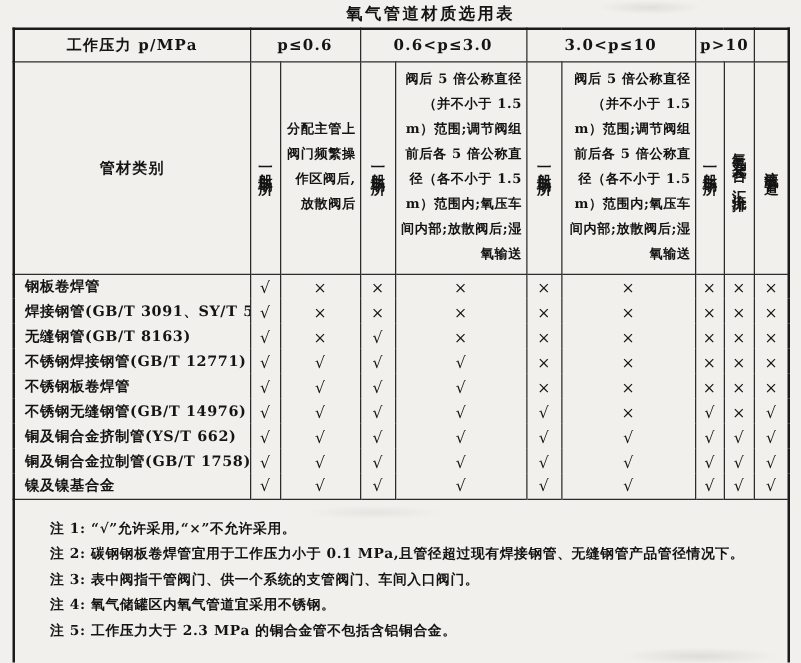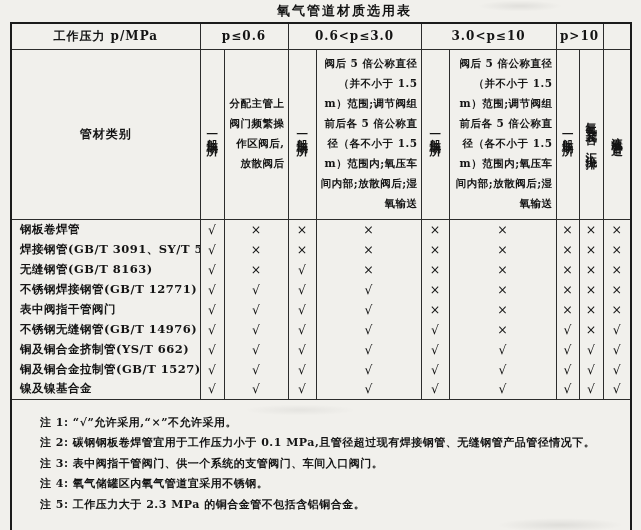--- a/index.html
+++ b/index.html
@@ -136,21 +136,21 @@
     <td class="mark">√</td>
     <td class="mark">√</td>
     <td class="mark">√</td>
     <td class="mark">×</td>
     <td class="mark">×</td>
     <td class="mark">×</td>
     <td class="mark">×</td>
     <td class="mark">×</td>
   </tr>
   <tr class="brow">
-    <td class="mat">表中阀指干管阀门</td>
+    <td class="mat">不锈钢板卷焊管</td>
     <td class="mark">√</td>
     <td class="mark">√</td>
     <td class="mark">√</td>
     <td class="mark">√</td>
     <td class="mark">×</td>
     <td class="mark">×</td>
     <td class="mark">×</td>
     <td class="mark">×</td>
     <td class="mark">×</td>
   </tr>
@@ -172,21 +172,21 @@
     <td class="mark">√</td>
     <td class="mark">√</td>
     <td class="mark">√</td>
     <td class="mark">√</td>
     <td class="mark">√</td>
     <td class="mark">√</td>
     <td class="mark">√</td>
     <td class="mark">√</td>
   </tr>
   <tr class="brow">
-    <td class="mat">铜及铜合金拉制管(GB/T 1527)</td>
+    <td class="mat">铜及铜合金拉制管(GB/T 1758)</td>
     <td class="mark">√</td>
     <td class="mark">√</td>
     <td class="mark">√</td>
     <td class="mark">√</td>
     <td class="mark">√</td>
     <td class="mark">√</td>
     <td class="mark">√</td>
     <td class="mark">√</td>
     <td class="mark">√</td>
   </tr>

